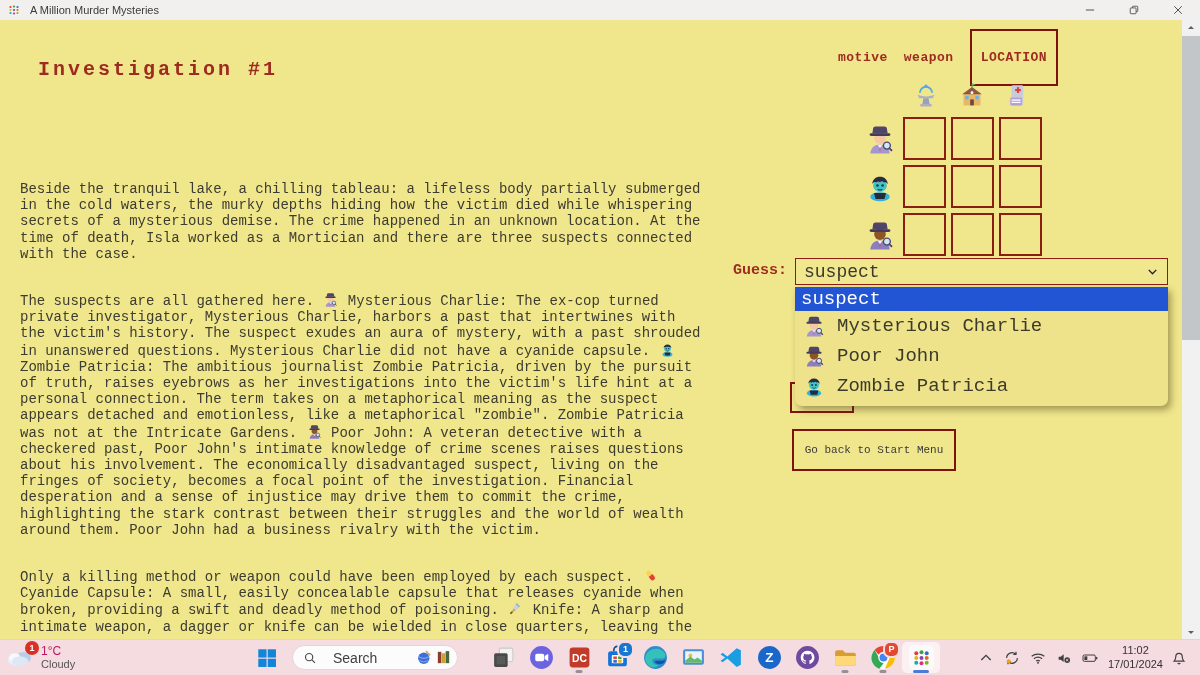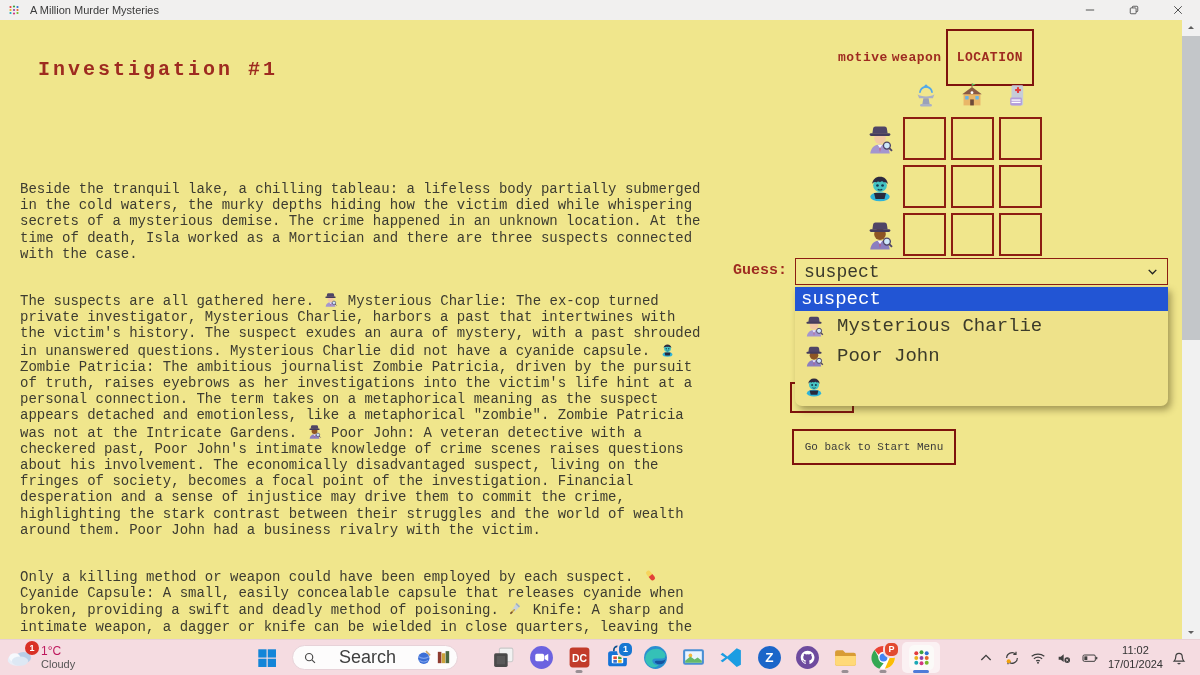--- a/index.html
+++ b/index.html
@@ -16,59 +16,59 @@
   .win-btn .icn{width:10px;height:10px;}
 
   
   .content{position:absolute;top:20px;left:0;width:1200px;height:620px;background:#f0e68c;overflow:hidden;}
   .h1{position:absolute;left:22px;top:22px;margin:16px;font:700 20px "Liberation Mono","DejaVu Sans Mono",monospace;letter-spacing:3px;color:#9e2b20;}
   .h2{position:absolute;left:20px;top:58px;margin:0;width:640px;font:700 26px/32px "Liberation Mono","DejaVu Sans Mono",monospace;letter-spacing:1px;color:#9e2b20;}
   .story{position:absolute;left:20px;top:161px;width:700px;font:14px/16.2px "Liberation Mono","DejaVu Sans Mono",monospace;color:#3d3c31;}
   .story p{margin:0 12px 30px 0;}
   .inline-emj{width:15px;height:15px;vertical-align:-2px;margin:0 1px;}
 
-  .clue-tabs{position:absolute;left:838px;top:22px;height:30px;display:flex;align-items:center;gap:4px;}
+  .clue-tabs{position:absolute;left:838px;top:22px;height:30px;display:flex;align-items:center;gap:16px;}
   .clue-tab{background:none;border:none;cursor:pointer;font:700 13px "Liberation Mono","DejaVu Sans Mono",monospace;color:#9e2b20;letter-spacing:.5px;padding:0;}
   .clue-tab.active{border:2px solid #7e130d;padding:19px 9px;}
 
   .col-icons{position:absolute;left:913px;top:62px;display:flex;gap:20px;}
   .col-emj{width:26px;height:26px;}
   .board-rows{position:absolute;left:865px;top:97px;}
   .board-row{display:flex;align-items:center;margin-bottom:5px;}
   .row-emj{width:30px;height:30px;margin-right:8px;}
   .cell{width:43px;height:43px;box-sizing:border-box;border:2px solid #8c1d12;margin-right:5px;}
 
   .guess-label{position:absolute;left:733px;top:242px;font:700 15px "Liberation Mono","DejaVu Sans Mono",monospace;color:#9e2b20;}
   .guess-select{position:absolute;left:795px;top:238px;width:373px;height:27px;box-sizing:border-box;border:1.5px solid #8c1d12;background:#f1e78f;display:flex;align-items:center;padding:0 8px;font:18px "Liberation Mono","DejaVu Sans Mono",monospace;color:#3a392c;cursor:pointer;}
   .sel-chev{width:13px;height:13px;margin-left:auto;}
   .hidden-btn{position:absolute;left:790px;top:362px;width:64px;height:31px;box-sizing:border-box;border:2px solid #7e130d;z-index:1;}
   .guess-list{position:absolute;left:795px;top:267px;width:373px;z-index:5;background:#eee28a;border-radius:0 0 7px 7px;box-shadow:3px 4px 7px rgba(70,60,20,.45);padding-bottom:5px;}
   .opt{height:30px;display:flex;align-items:center;gap:12px;padding-left:8px;font:19px "Liberation Mono","DejaVu Sans Mono",monospace;color:#3c3b2a;cursor:pointer;}
   .opt.sel{height:24px;background:#2255d4;color:#fff;padding-left:6px;}
   .opt-emj{width:22px;height:22px;}
-  .back-btn{position:absolute;left:792px;top:409px;width:164px;height:36px;box-sizing:border-box;border:2px solid #7e130d;background:transparent;font:11px "Liberation Mono","DejaVu Sans Mono",monospace;color:#3a3a3a;cursor:pointer;}
+  .back-btn{position:absolute;left:792px;top:409px;width:164px;height:42px;box-sizing:border-box;border:2px solid #7e130d;background:transparent;font:11px "Liberation Mono","DejaVu Sans Mono",monospace;color:#3a3a3a;cursor:pointer;}
 
   .scrollbar{position:absolute;right:0;top:0;width:18px;height:620px;background:#f1f1f1;}
   .sb-up{position:absolute;top:2px;left:3px;width:12px;height:12px;cursor:pointer;}
   .sb-down{position:absolute;bottom:2px;left:3px;width:12px;height:12px;cursor:pointer;}
   .sb-thumb{position:absolute;top:16px;left:0;width:18px;height:304px;background:#c3c6c9;cursor:pointer;}
 
   
   .taskbar{position:absolute;bottom:0;left:0;width:1200px;height:35px;background:#f5dce1;border-top:1px solid rgba(0,0,0,.05);}
   .weather{position:absolute;left:6px;top:3px;display:flex;align-items:center;cursor:pointer;}
   .w-ic{width:28px;height:28px;}
   .w-badge{position:absolute;left:19px;top:-2px;width:14px;height:14px;border-radius:50%;background:#d93025;color:#fff;font:700 9px/14px "Liberation Sans",sans-serif;text-align:center;}
   .w-txt{margin-left:7px;}
   .w-temp{font-size:12px;color:#be185d;}
   .w-cond{font-size:11px;color:#555;}
   .start{position:absolute;left:256px;top:7px;width:22px;height:22px;cursor:pointer;}
   .start .icn{width:22px;height:22px;}
   .searchbox{position:absolute;left:292px;top:5px;width:166px;height:25px;box-sizing:border-box;background:#fdfcfc;border:1px solid #e7d2d8;border-radius:13px;display:flex;align-items:center;padding:0 5px 0 10px;cursor:text;}
   .s-ic{width:14px;height:14px;}
-  .s-txt{margin-left:22px;font-size:18px;color:#3f3f3f;flex:1;}
+  .s-txt{margin-left:16px;font-size:14px;color:#3f3f3f;flex:1;}
   .s-deco{display:flex;gap:2px;}
   .s-deco .icn{width:17px;height:17px;}
   .apps{position:absolute;left:484px;top:2px;display:flex;}
   .tb-app{position:relative;width:38px;height:31px;display:flex;align-items:center;justify-content:center;cursor:pointer;}
   .tb-app.active{background:rgba(255,255,255,.6);border-radius:5px;}
   .app-ic{width:25px;height:25px;}
   .badge{position:absolute;top:-1px;right:2px;min-width:13px;height:13px;border-radius:7px;color:#fff;font:700 9px/13px "Liberation Sans",sans-serif;text-align:center;border:2px solid #f5dce1;}
   .badge.blue{background:#1777d2;}
   .badge.red{background:#e2492f;}
   .dash{position:absolute;bottom:0;left:50%;transform:translateX(-50%);width:7px;height:3px;border-radius:2px;background:#9a8f94;}
@@ -311,20 +311,21 @@
             <svg viewBox="0 0 20 20">
               <ellipse cx="10" cy="16.5" rx="6.5" ry="3" fill="#2fb4d9"></ellipse>
               <path d="M6 14h8l-1 4H7Z" fill="#27293d"></path>
               <circle cx="10" cy="8.8" r="4.6" fill="#45c4c4"></circle>
               <path d="M4.8 8c.3-3 2.3-4.8 5.2-4.8S14.9 5 15.2 8c-1.2-1.4-2-1.8-2.6-1-.8-1-1.6-1-2.6-.2-.9-.8-1.7-.7-2.4.2-.8-.6-1.9-.3-2.8 1Z" fill="#2d2a3f"></path>
               <circle cx="8.3" cy="9" r=".9" fill="#173a52"></circle>
               <circle cx="11.7" cy="9" r=".9" fill="#173a52"></circle>
               <path d="M8.5 11.5c1 .7 2 .7 3 0" stroke="#173a52" stroke-width=".7" fill="none"></path>
             </svg>
           </span>
+          <span>Zombie Patricia</span>
         </div>
       </div>
     <button class="back-btn">Go back to Start Menu</button>
 
     <div class="scrollbar">
       <span class="icn sb-up">
           <svg viewBox="0 0 24 24">
             <path d="M6 14l6-6 6 6Z" fill="#606060"></path>
           </svg>
         </span>

